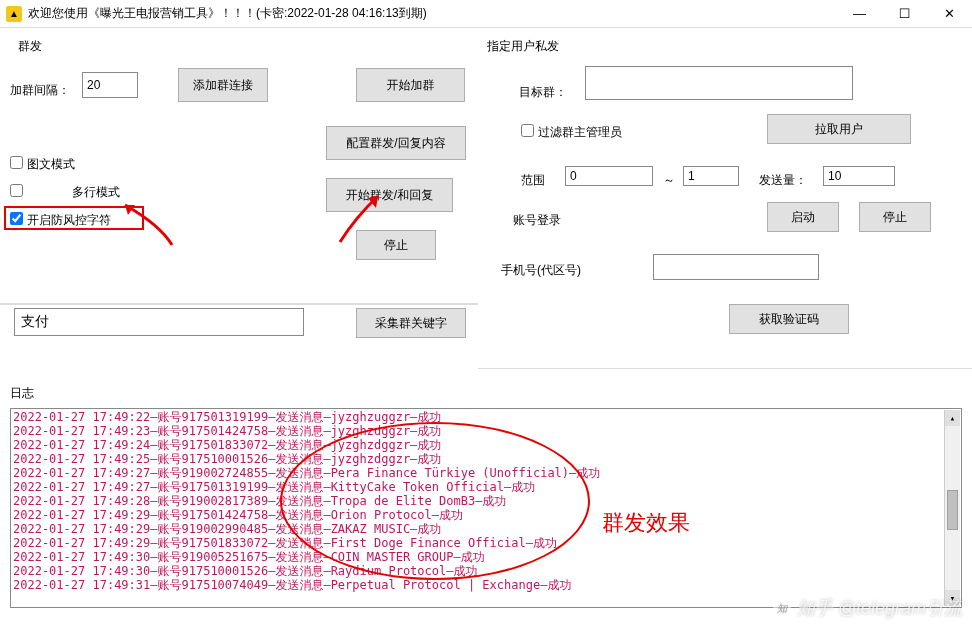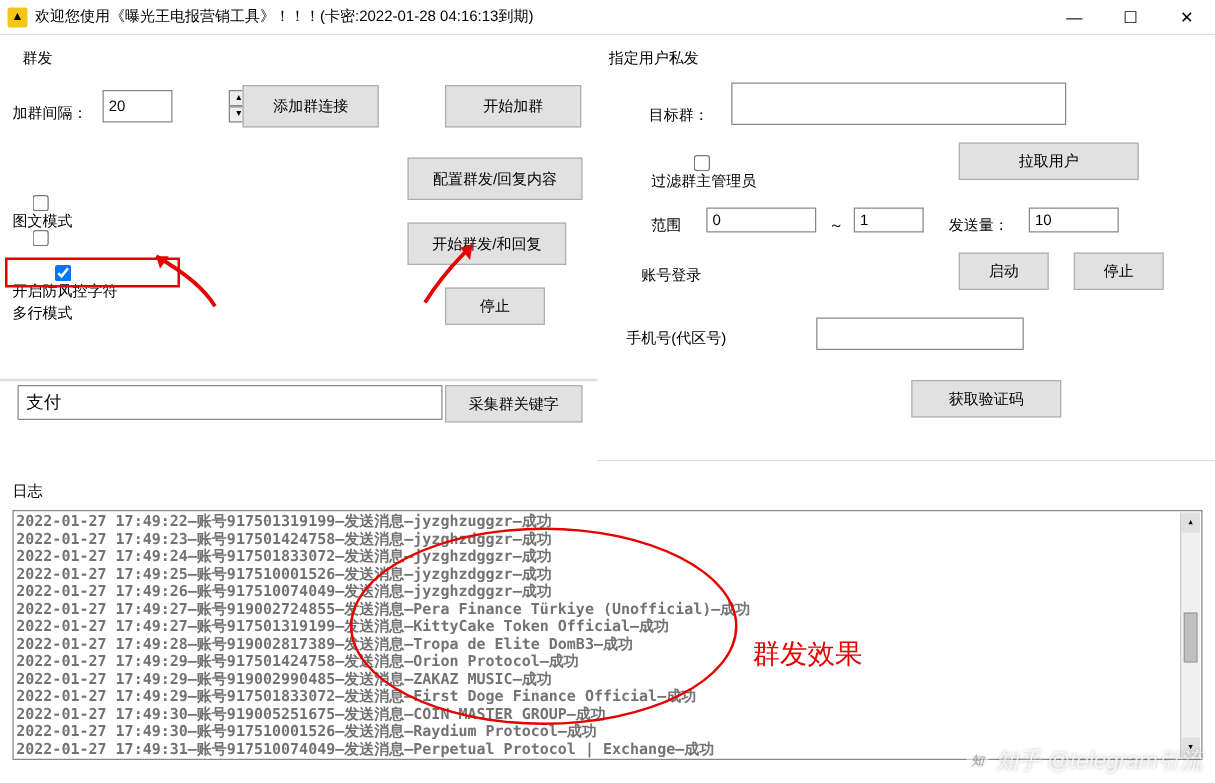--- a/index.html
+++ b/index.html
@@ -25,31 +25,31 @@
   .txt { position: absolute; border: 1px solid #888; background: #fff; font-size: 12px; padding: 2px 4px; height: 20px; }
   .txt-large { position:absolute; border:1px solid #888; background:#fff; font-size:14px; padding:4px 6px; height:28px; }
   
   .spinner { position: absolute; display: flex; gap: 45px; }
   .spinner input { width: 56px; height: 26px; border: 1px solid #888; font-size: 12px; padding: 2px 4px; text-align: left; }
   .spinner .spins { display: flex; flex-direction: column; }
   .spinner .spins div { width: 16px; height: 13px; border: 1px solid #888; background: #eee; font-size: 8px; text-align: center; line-height: 10px; cursor: pointer; }
 
   .btn { position: absolute; background: #e1e1e1; border: 1px solid #adadad; font-size: 12px; text-align: center; display: flex; align-items: center; justify-content: center; cursor: pointer; }
 
-  .chk { position: absolute; display: flex; align-items: center; font-size: 12px; flex-direction: column; }
+  .chk { position: absolute; display: flex; align-items: flex-start; font-size: 12px; }
   .chk input { margin-right: 4px; width: 13px; height: 13px; }
 
   .red-box { position: absolute; border: 2px solid #e60000; }
   
   .arrow-svg { position: absolute; pointer-events: none; }
 
   .log-section { position: absolute; left: 10px; top: 385px; width: 952px; }
   .log-label { font-size: 12px; margin-bottom: 6px; display: block; }
   .log-box { border: 1px solid #888; background: #fff; height: 200px; overflow-y: auto; padding: 1px 2px; font-family: SimSun, NSimSun, monospace; font-size: 12px; line-height: 14px; position: relative; }
-  .log-line { white-space: pre; color: #737373; font-weight: bold; }
+  .log-line { white-space: pre; color: #be185d; }
 
   .red-oval { position: absolute; border: 2px solid #e60000; border-radius: 50%; pointer-events: none; }
   .red-text { position: absolute; color: #e60000; font-size: 22px; pointer-events: none; font-family:"Microsoft YaHei"; }
 
   .watermark { position: absolute; right: 10px; bottom: 6px; color: rgba(255,255,255,0.75); font-size: 18px; font-style: italic; font-family: Arial, "Microsoft YaHei"; display:flex; align-items:center; gap:6px; text-shadow:0 0 3px rgba(0,0,0,0.3); pointer-events:none;}
   .watermark svg { opacity:.75; }
   
   .scrollbar-track { position:absolute; right:1px; top:1px; bottom:1px; width:16px; background:#f0f0f0; border-left:1px solid #ccc;}
   .scroll-arrow { height:16px; background:#e0e0e0; display:flex;align-items:center;justify-content:center;font-size:9px; }
   .scroll-thumb { position:absolute; left:2px; right:2px; height:40px; top:80px; background:#c0c0c0; border:1px solid #a0a0a0; }
@@ -70,21 +70,21 @@
   <div class="col-left">
     <span class="group-title" style="left:18px; top:10px;">群发</span>
     <span class="label" style="left:10px; top:54px;">加群间隔：</span>
     <div class="spinner" style="left:82px; top:44px;">
       <input value="20" style="">
       <div class="spins">
         <div>▴</div>
         <div>▾</div>
       </div>
     </div>
-    <div class="btn" style="left:194px; top:40px; width:109px; height:34px;">添加群连接</div>
+    <div class="btn" style="left:178px; top:40px; width:90px; height:34px;">添加群连接</div>
     <div class="btn" style="left:356px; top:40px; width:109px; height:34px;">开始加群</div>
 
     <div class="btn" style="left:326px; top:98px; width:140px; height:34px;">配置群发/回复内容</div>
 
     <label class="chk" style="left:10px; top:128px;">
         <input type="checkbox" style="">
         <span>图文模式</span>
       </label>
     <label class="chk" style="left:10px; top:156px;gap:45px;">
         <input type="checkbox" style="">
@@ -93,21 +93,21 @@
     <label class="chk" style="left:10px; top:184px;">
         <input type="checkbox" checked="" style="">
         <span>开启防风控字符</span>
       </label>
 
     <div class="btn" style="left:326px; top:150px; width:127px; height:34px;">开始群发/和回复</div>
     <div class="btn" style="left:356px; top:202px; width:80px; height:30px;">停止</div>
 
     <div class="bottom-band"></div>
     <div class="bottom-band2"></div>
-    <input class="txt-large" style="left: 14px; top: 280px; width: 340px;" value="支付">
+    <input class="txt-large" style="left: 14px; top: 280px; width: 290px;" value="支付">
     <div class="btn" style="left:356px; top:280px; width:110px; height:30px;">采集群关键字</div>
   </div>
 
   <div class="col-right">
     <span class="group-title" style="left:8px; top:10px;">指定用户私发</span>
     <span class="label" style="left:40px; top:56px;">目标群：</span>
     <input class="txt" style="left: 106px; top: 38px; width: 268px; height: 34px;">
 
     <label class="chk" style="left:42px; top:96px;">
         <input type="checkbox" style="">
@@ -149,21 +149,20 @@
   <div class="log-box" id="logbox">
     <div class="scrollbar-track">
       <div class="scroll-arrow">▴</div>
       <div class="scroll-thumb"></div>
       <div class="scroll-arrow" style="position:absolute;bottom:0;left:0;right:0;">▾</div>
     </div>
   <div class="log-line">2022-01-27 17:49:22—账号917501319199—发送消息—jyzghzuggzr—成功</div>
       <div class="log-line">2022-01-27 17:49:23—账号917501424758—发送消息—jyzghzdggzr—成功</div>
       <div class="log-line">2022-01-27 17:49:24—账号917501833072—发送消息—jyzghzdggzr—成功</div>
       <div class="log-line">2022-01-27 17:49:25—账号917510001526—发送消息—jyzghzdggzr—成功</div>
-      <div class="log-line">2022-01-27 17:49:26—账号917510074049—发送消息—jyzghzdggzr—成功</div>
       <div class="log-line">2022-01-27 17:49:27—账号919002724855—发送消息—Pera Finance Türkiye (Unofficial)—成功</div>
       <div class="log-line">2022-01-27 17:49:27—账号917501319199—发送消息—KittyCake Token Official—成功</div>
       <div class="log-line">2022-01-27 17:49:28—账号919002817389—发送消息—Tropa de Elite DomB3—成功</div>
       <div class="log-line">2022-01-27 17:49:29—账号917501424758—发送消息—Orion Protocol—成功</div>
       <div class="log-line">2022-01-27 17:49:29—账号919002990485—发送消息—ZAKAZ MUSIC—成功</div>
       <div class="log-line">2022-01-27 17:49:29—账号917501833072—发送消息—First Doge Finance Official—成功</div>
       <div class="log-line">2022-01-27 17:49:30—账号919005251675—发送消息—COIN MASTER GROUP—成功</div>
       <div class="log-line">2022-01-27 17:49:30—账号917510001526—发送消息—Raydium Protocol—成功</div>
       <div class="log-line">2022-01-27 17:49:31—账号917510074049—发送消息—Perpetual Protocol | Exchange—成功</div>
     </div>

